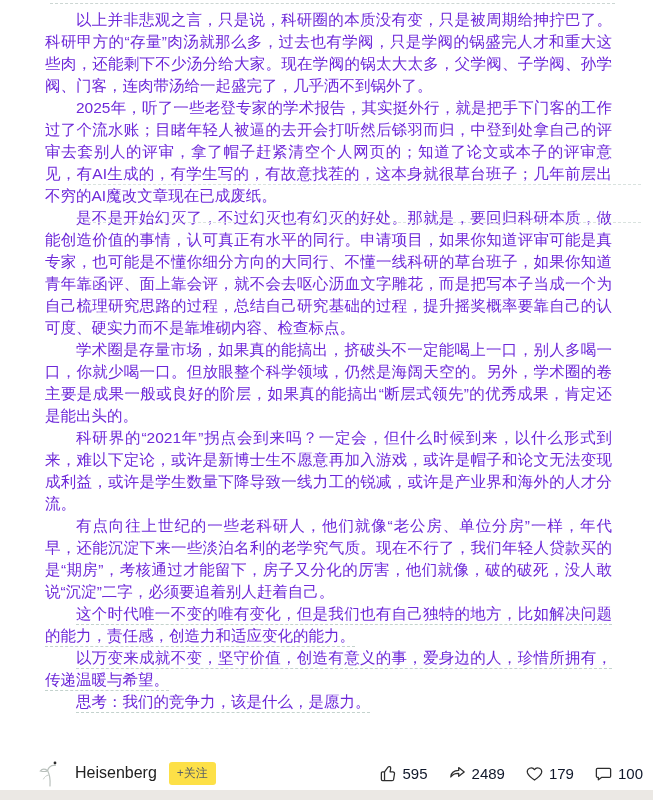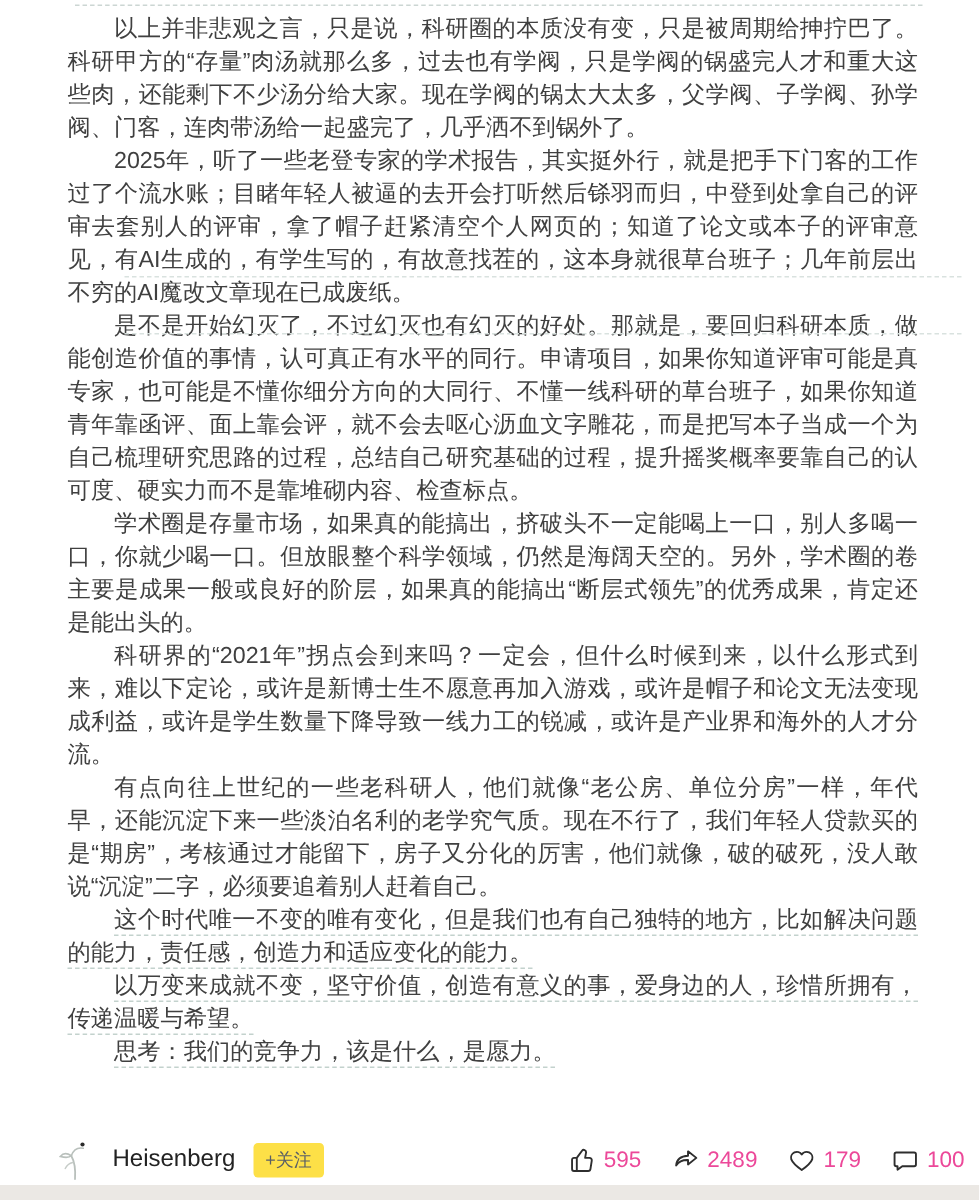--- a/index.html
+++ b/index.html
@@ -3,21 +3,21 @@
 <meta charset="utf-8">
 <style>
   html,body{margin:0;padding:0;background:#fff;}
   .screen{
     position:relative;width:653px;height:800px;background:#ffffff;
     overflow:hidden;font-family:"Liberation Sans","DejaVu Sans",sans-serif;
   }
   .hline{position:absolute;left:83px;right:12px;height:0;border-top:1px dashed #d9e2df;}
   .hline.top{left:50px;right:38px;top:3px;border-top-color:#ccd6d3;}
   .article{
-    padding:9px 41px 0 45px;font-size:15.5px;line-height:22px;color:#404040;
+    padding:9px 41px 0 45px;font-size:15.5px;line-height:22px;color:#6d28d9;
     text-align:justify;
   }
   .article p{margin:0;text-indent:2em;}
   .mt6{margin-top:6px}.mt20{margin-top:20px}.mt4{margin-top:4px}
   .mt19{margin-top:19px}.mt22{margin-top:22px}
   .u{
     text-decoration-line:underline;text-decoration-style:dashed;
     text-decoration-color:#c3d2cd;text-decoration-thickness:1px;
     text-underline-offset:5px;
   }
@@ -34,21 +34,21 @@
   }
   .author{display:flex;align-items:center;}
   .avatar{width:30px;height:30px;cursor:pointer;}
   .name{margin-left:10px;font-size:16px;color:#222;cursor:pointer;}
   .follow{
     margin-left:12px;background:#fde047;color:#585e66;font-size:12px;
     padding:3px 8px;border-radius:3px;border:none;font-family:inherit;cursor:pointer;
   }
   .actions{display:flex;align-items:center;gap:20px;}
   .action{
-    display:flex;align-items:center;gap:5px;font-size:15px;color:#ec4899;
+    display:flex;align-items:center;gap:5px;font-size:15px;color:#0f172a;
     background:none;border:none;font-family:inherit;cursor:pointer;padding:0;
   }
   .action svg{width:19px;height:19px;display:block;}
   .bottom-strip{position:absolute;bottom:0;left:0;right:0;height:10px;background:#ebe8e4;}
 </style>
 </head>
 <body>
 
 <div class="screen">
 

